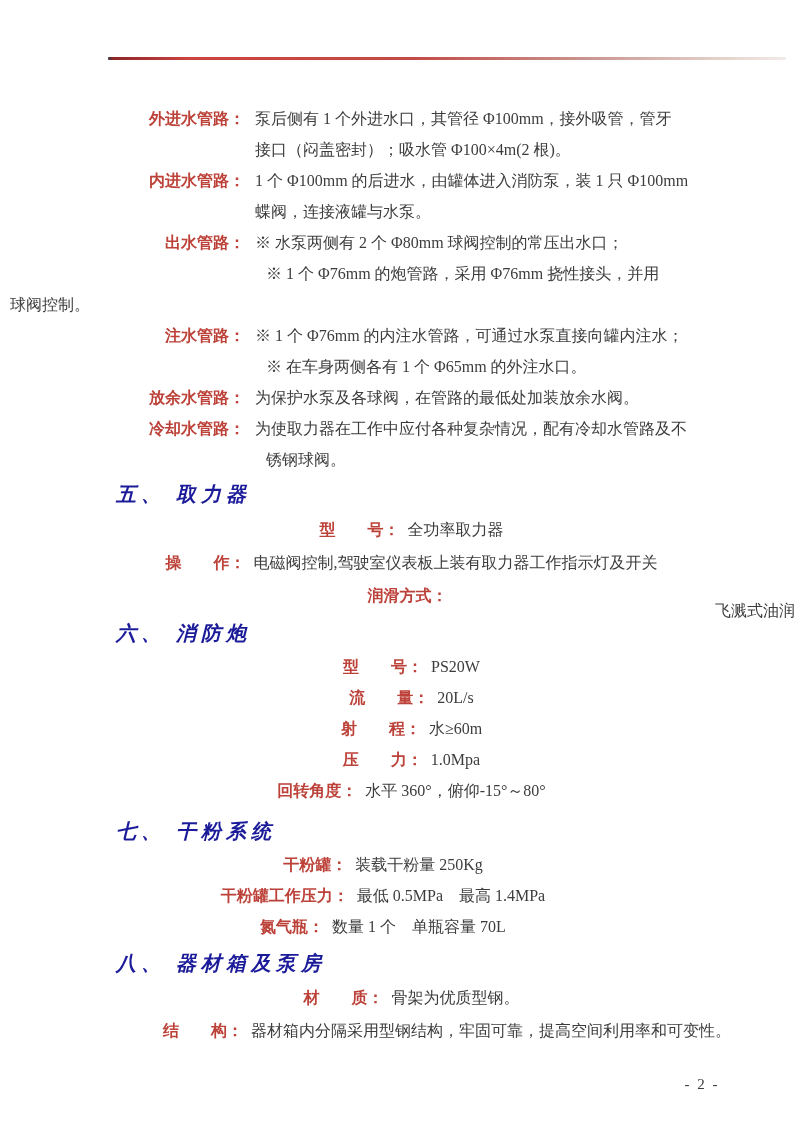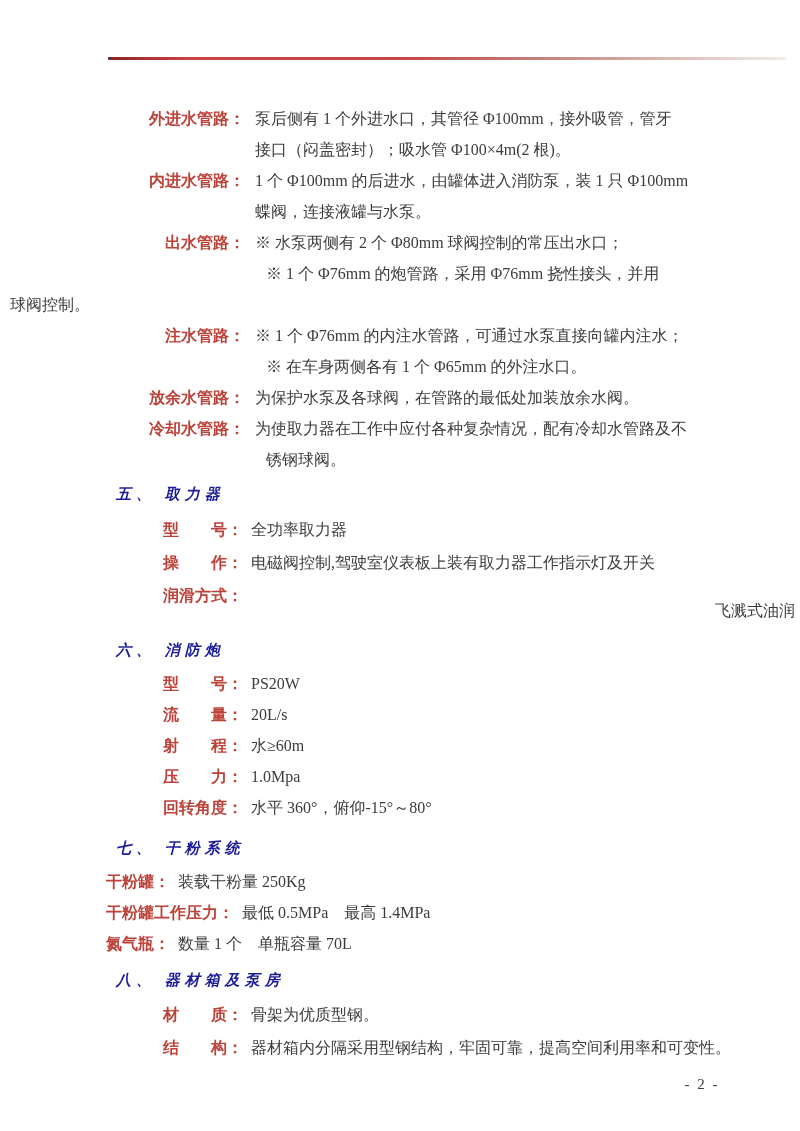--- a/index.html
+++ b/index.html
@@ -30,27 +30,27 @@
   }
   .pl-text { margin-left: 10px; }
   .ind-a { margin-left: 255px; }
   .ind-b { margin-left: 266px; }
   .ind-c { }
 
   
   .sec-head {
     height: 26px; line-height: 26px; margin-left: 116px;
     color: #1b1b9a; font-weight: bold; font-style: italic;
-    font-size: 15px; letter-spacing: 5px; white-space: nowrap;
+    font-size: 20px; letter-spacing: 5px; white-space: nowrap;
   }
   .sec5 .sec-head { margin-top: 6px; }
-  .sec6 .sec-head { margin-top: 25px; }
+  .sec6 .sec-head { margin-top: 8px; }
   .sec7 .sec-head { margin-top: 12px; }
   .sec8 .sec-head { margin-top: 8px; }
-  .sec-rows { margin-top: 6px; }
+  .sec-rows { margin-top: 6px; text-align: center; }
   .sec6 .sec-rows, .sec7 .sec-rows, .sec8 .sec-rows { margin-top: 5px; }
 
   .spec-row { height: 33px; line-height: 33px; margin-left: 163px; white-space: nowrap; position: relative; }
   .sec6 .spec-row, .sec7 .spec-row { height: 31px; line-height: 31px; }
   .sec7 .spec-row { margin-left: 106px; }
   .spec-label { color: #bc4138; font-weight: bold; }
   .spec-value { margin-left: 8px; color: #3c3c3c; }
   .flyout { position: absolute; left: 552px; top: 15px; color: #3c3c3c; }
 
   .page-num {

